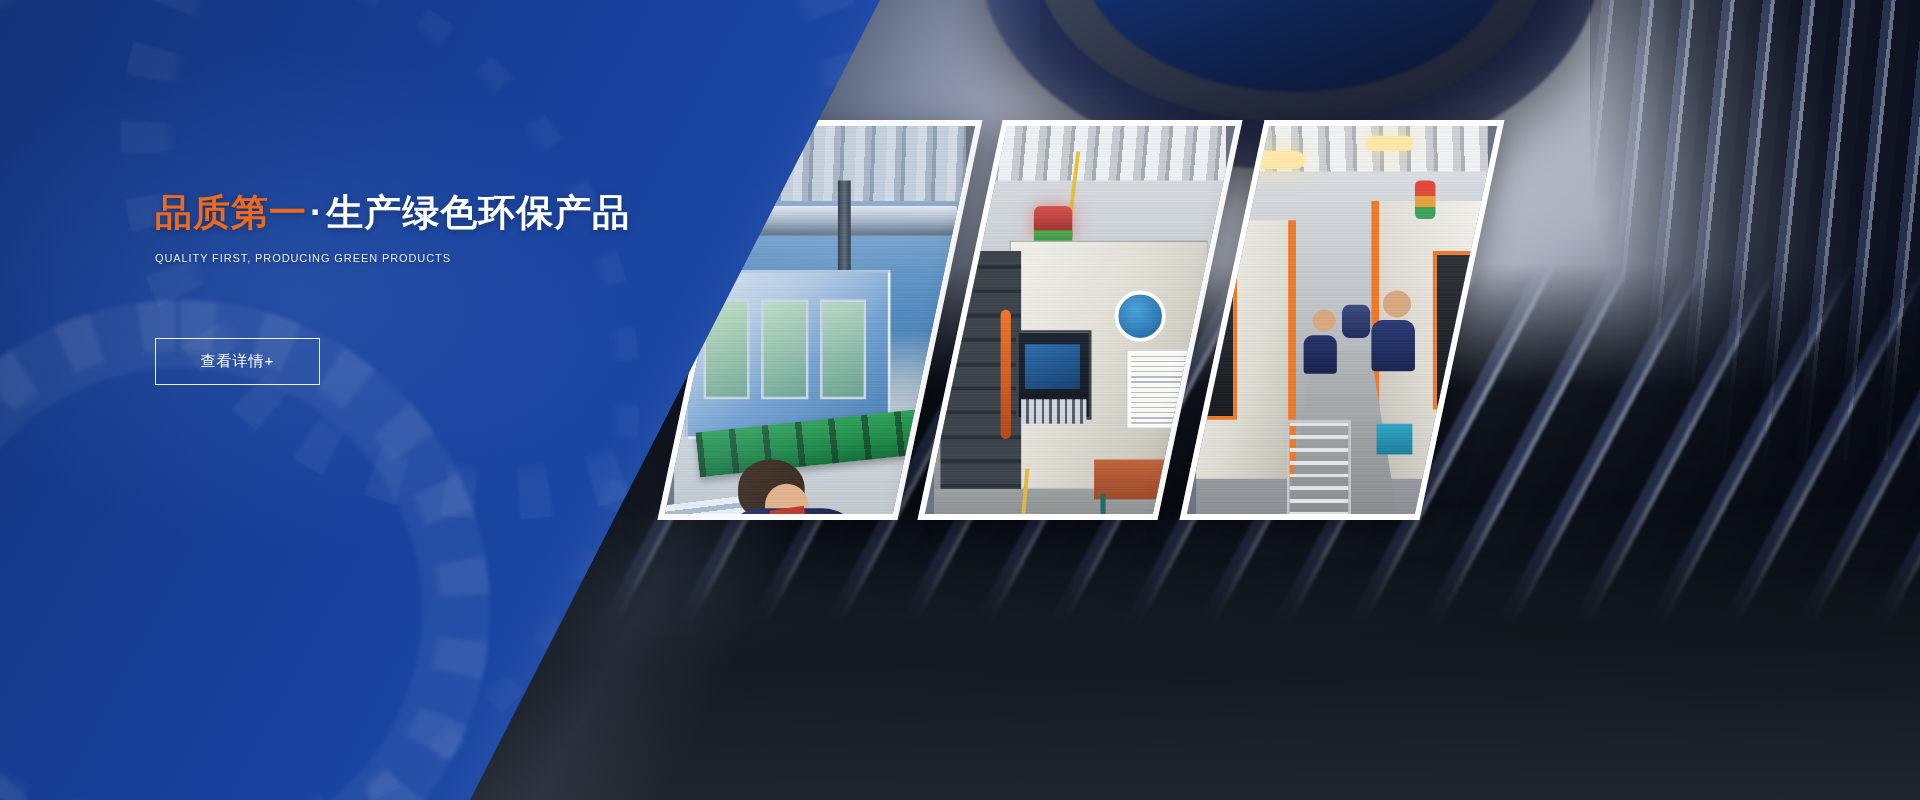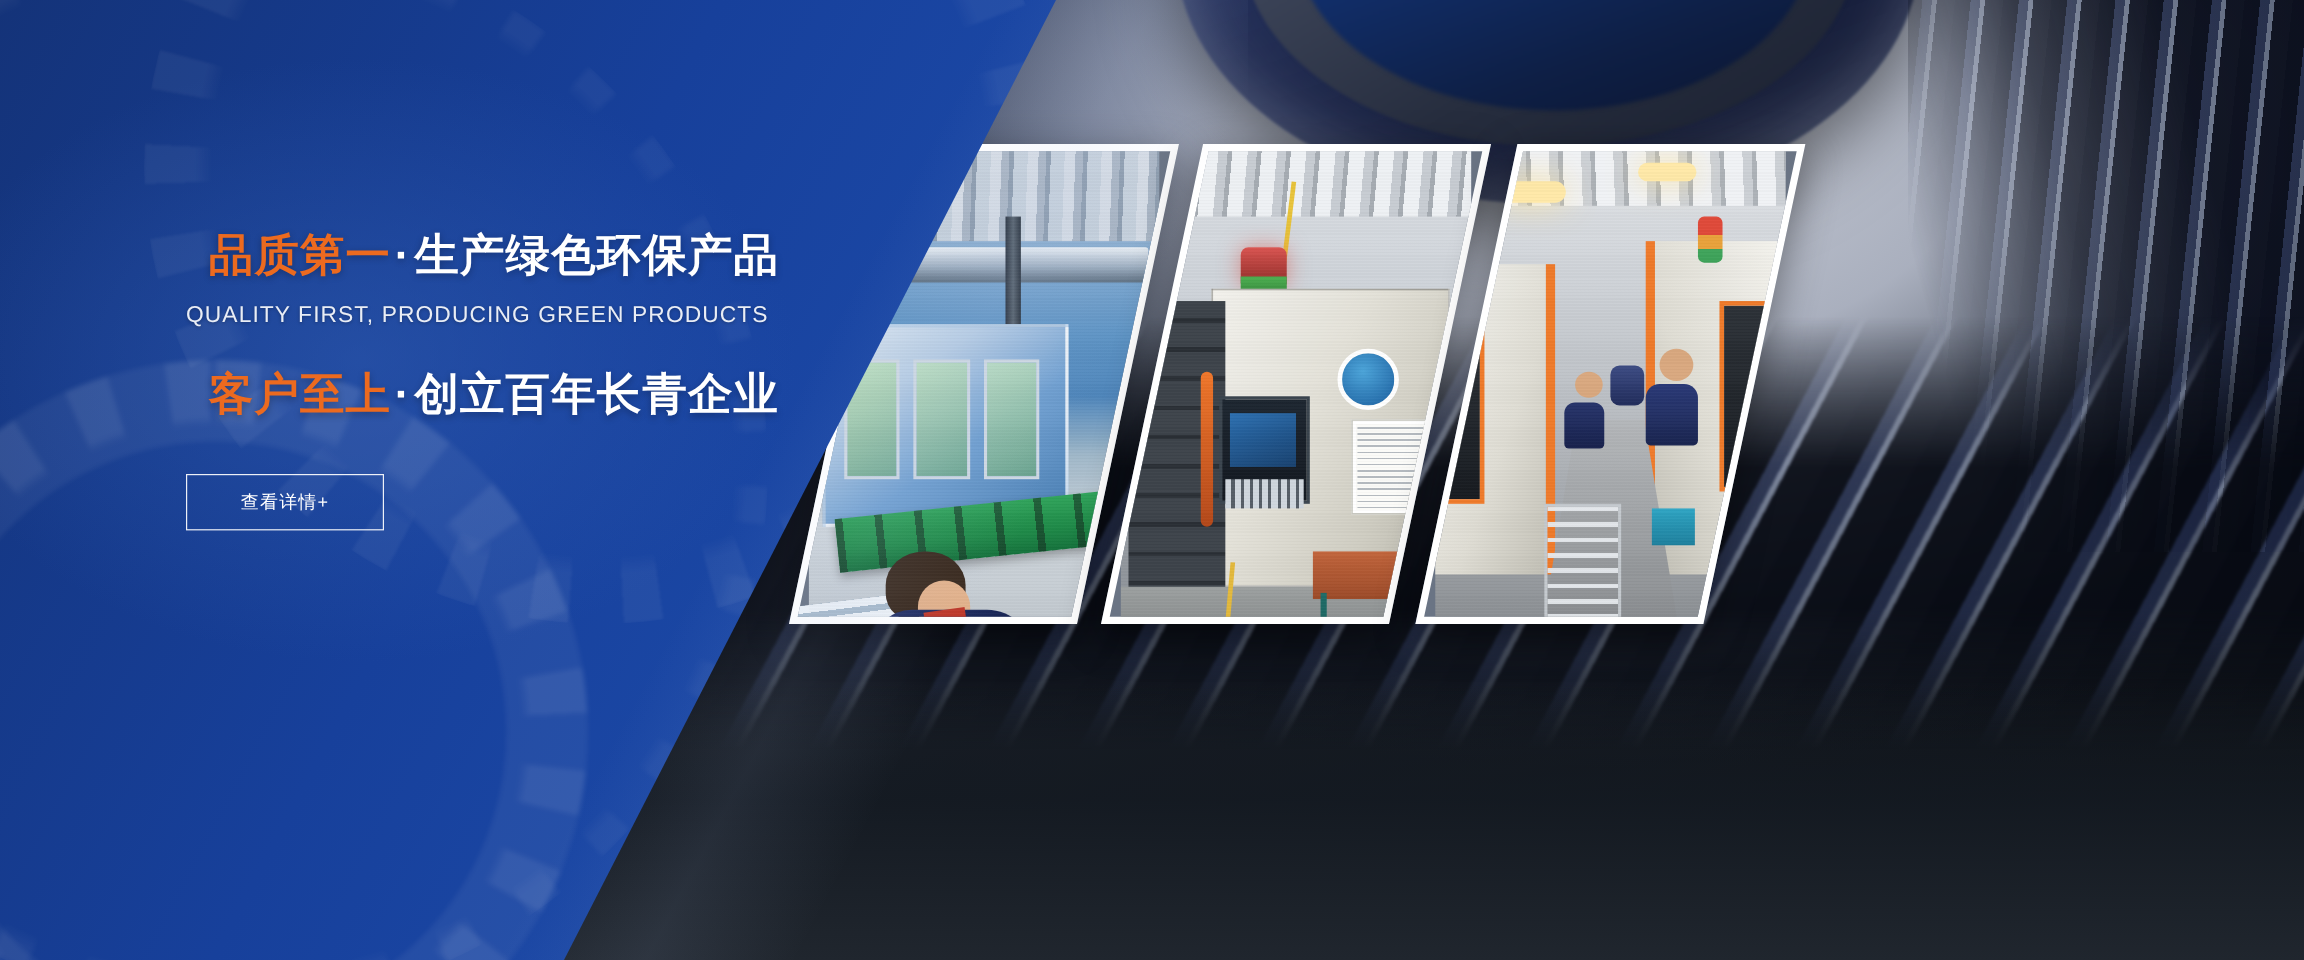--- a/index.html
+++ b/index.html
@@ -117,24 +117,24 @@
     pointer-events:none;
   }
 
   
   .content { position:absolute; left:155px; top:190px; width:640px; }
   .headline {
     font-size:37px; font-weight:bold; color:#ffffff; letter-spacing:1px;
     line-height:1.25; white-space:nowrap;
     text-shadow:0 2px 6px rgba(0,0,0,0.28);
   }
-  .headline .hl { color:#ec6a1f;margin-left:19px; }
+  .headline .hl { color:#ec6a1f; }
   .headline .dot { color:#ffffff; padding:0 3px; }
   .sub {
-    font-size:19px; color:#e9edf5; letter-spacing:0.9px;
+    font-size:11px; color:#e9edf5; letter-spacing:0.9px;
     margin-top:16px; white-space:nowrap;
     text-shadow:0 1px 3px rgba(0,0,0,0.3);
   }
   .gap { height:32px; }
 
   .btn {
     display:inline-flex; align-items:center; justify-content:center;
     margin-top:42px; width:165px; height:47px;
     border:1px solid rgba(255,255,255,0.92);
     color:#ffffff; font-size:15px; letter-spacing:1px;
@@ -369,20 +369,19 @@
   <div class="seam-glow"></div>
 
   <div class="content">
 
     <div class="headline"><span class="hl">品质第一</span><span class="dot">·</span><span>生产绿色环保产品</span></div>
 
     <div class="sub">QUALITY FIRST, PRODUCING GREEN PRODUCTS</div>
 
     <div class="gap"></div>
 
-    <div class="headline"><span class="hl">客户至上</span><span class="dot">·</span><span>创立百年长青企业</span></div>
 
 
     <div class="btn">查看详情+</div>
 
   </div>
 
 </div>
 
 </body></html>

